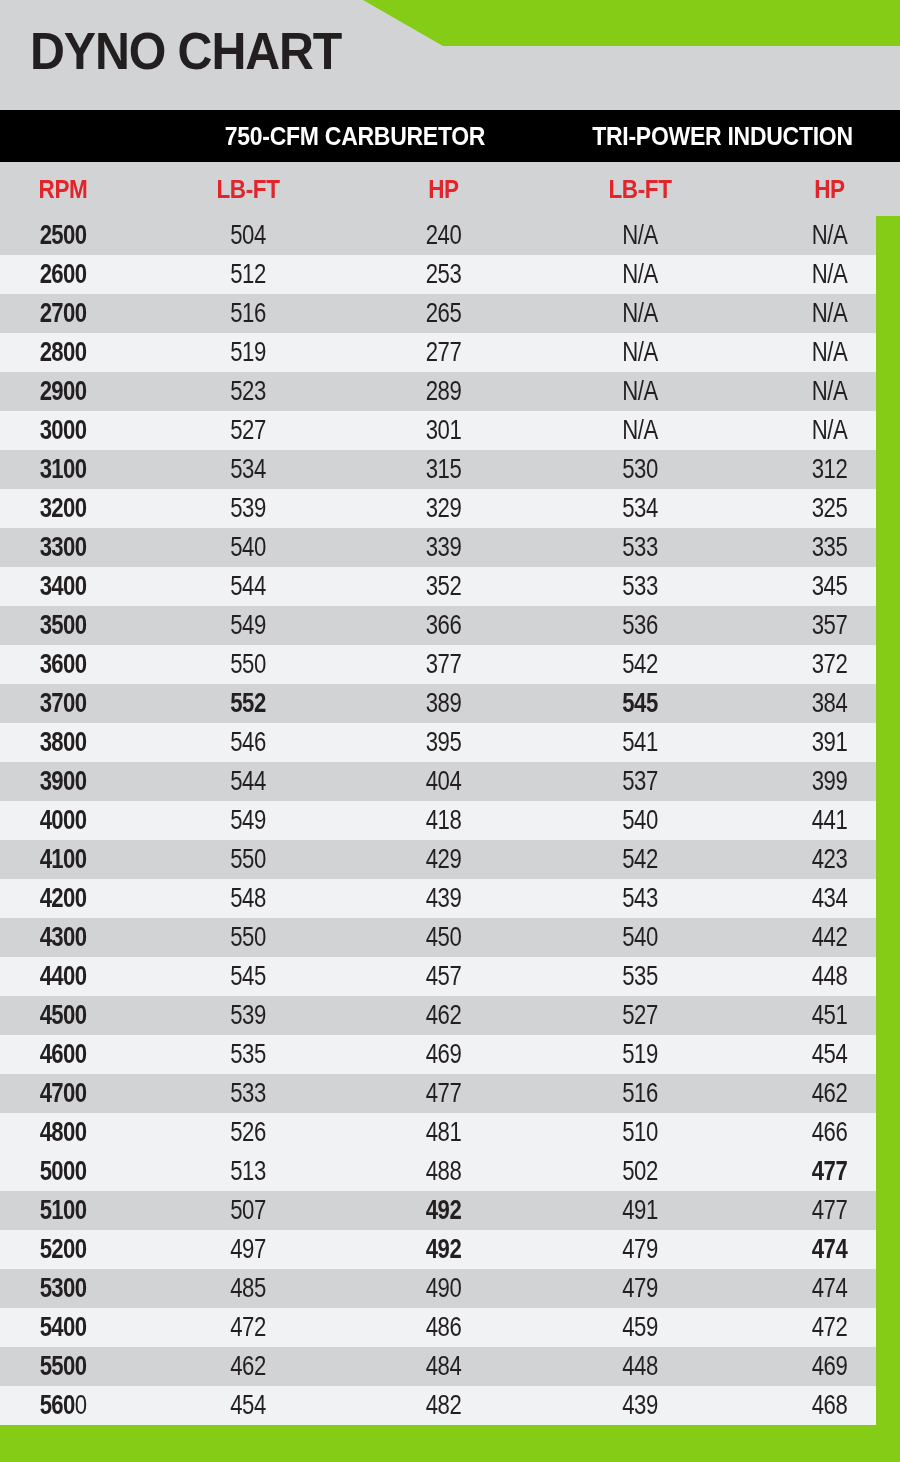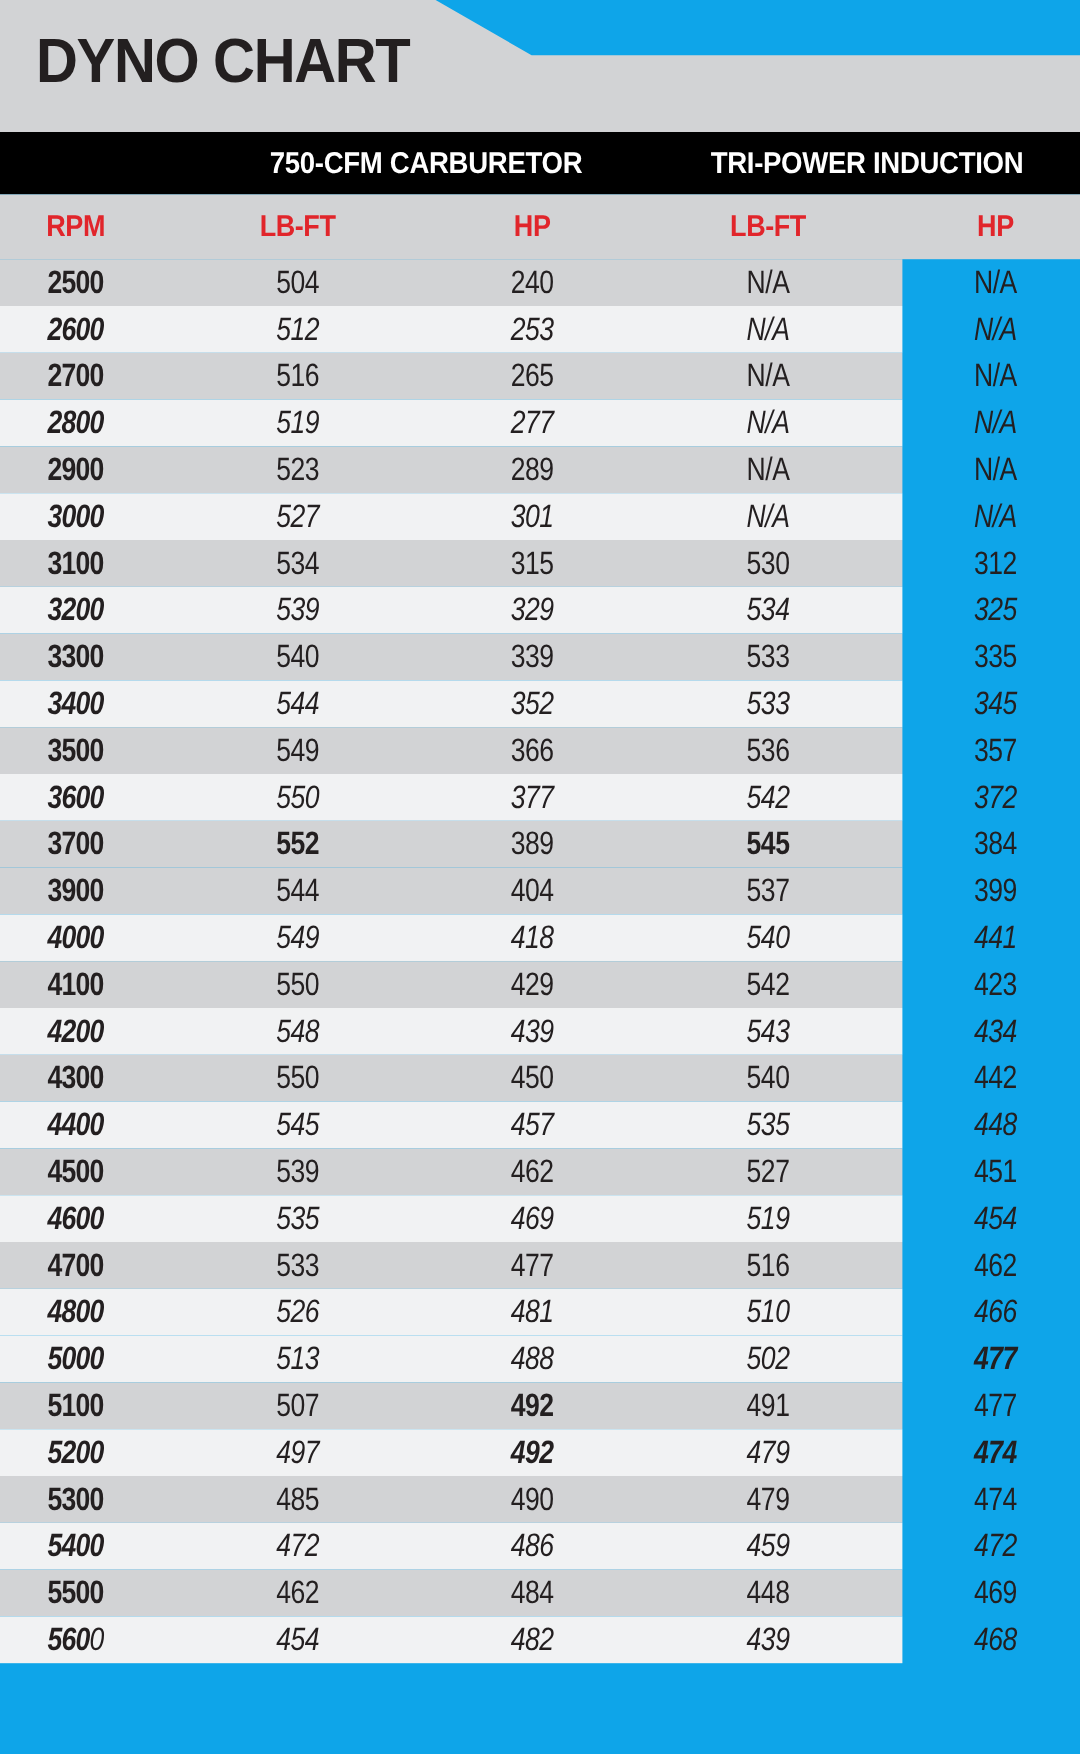--- a/index.html
+++ b/index.html
@@ -9,21 +9,21 @@
     background: #ffffff;
   }
   body {
     font-family: "Liberation Sans", sans-serif;
   }
 
   #page {
     position: relative;
     width: 900px;
     height: 1462px;
-    background: #0ea5e9;
+    background: #84cc16;
     overflow: hidden;
   }
 
   
   .title-band {
     position: absolute;
     left: 0;
     top: 0;
     width: 900px;
     height: 110px;
@@ -85,25 +85,26 @@
 
   
   .rows {
     position: absolute;
     left: 0;
     top: 216px;
     width: 900px;
   }
   .row {
     position: relative;
-    width: 752px;
+    width: 836px;
     height: 39px;
+    padding-left: 40px;
   }
   .row.dark  { background: #d2d3d5; }
-  .row.light { background: #f1f2f3; font-style: italic; }
+  .row.light { background: #f1f2f3; }
 
   
   .cell {
     position: absolute;
     top: 0;
     height: 100%;
     display: flex;
     align-items: center;
     justify-content: center;
     white-space: nowrap;
@@ -244,20 +245,27 @@
         <div class="cell c-hp1">377</div>
         <div class="cell c-lbft2">542</div>
         <div class="cell c-hp2">372</div>
       </div>
       <div class="row dark">
         <div class="cell c-rpm">3700</div>
         <div class="cell c-lbft1 bold">552</div>
         <div class="cell c-hp1">389</div>
         <div class="cell c-lbft2 bold">545</div>
         <div class="cell c-hp2">384</div>
+      </div>
+      <div class="row light">
+        <div class="cell c-rpm">3800</div>
+        <div class="cell c-lbft1">546</div>
+        <div class="cell c-hp1">395</div>
+        <div class="cell c-lbft2">541</div>
+        <div class="cell c-hp2">391</div>
       </div>
       <div class="row dark">
         <div class="cell c-rpm">3900</div>
         <div class="cell c-lbft1">544</div>
         <div class="cell c-hp1">404</div>
         <div class="cell c-lbft2">537</div>
         <div class="cell c-hp2">399</div>
       </div>
       <div class="row light">
         <div class="cell c-rpm">4000</div>

